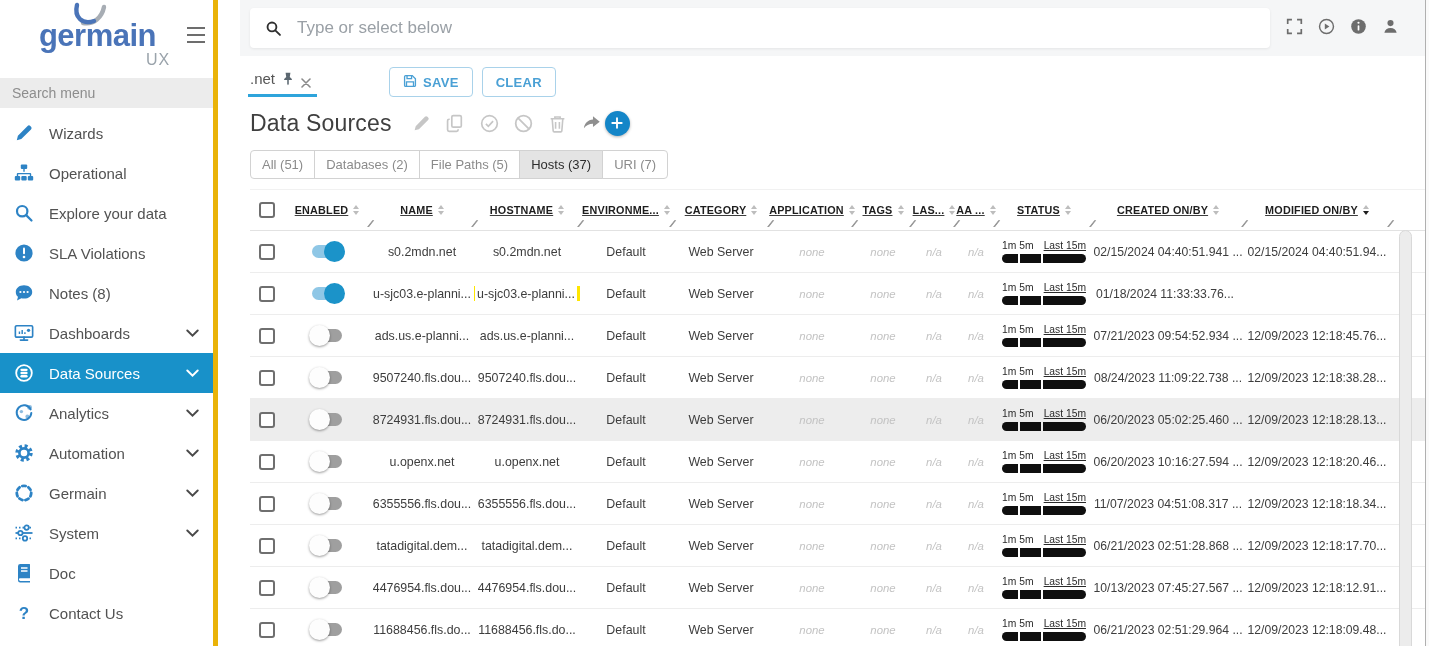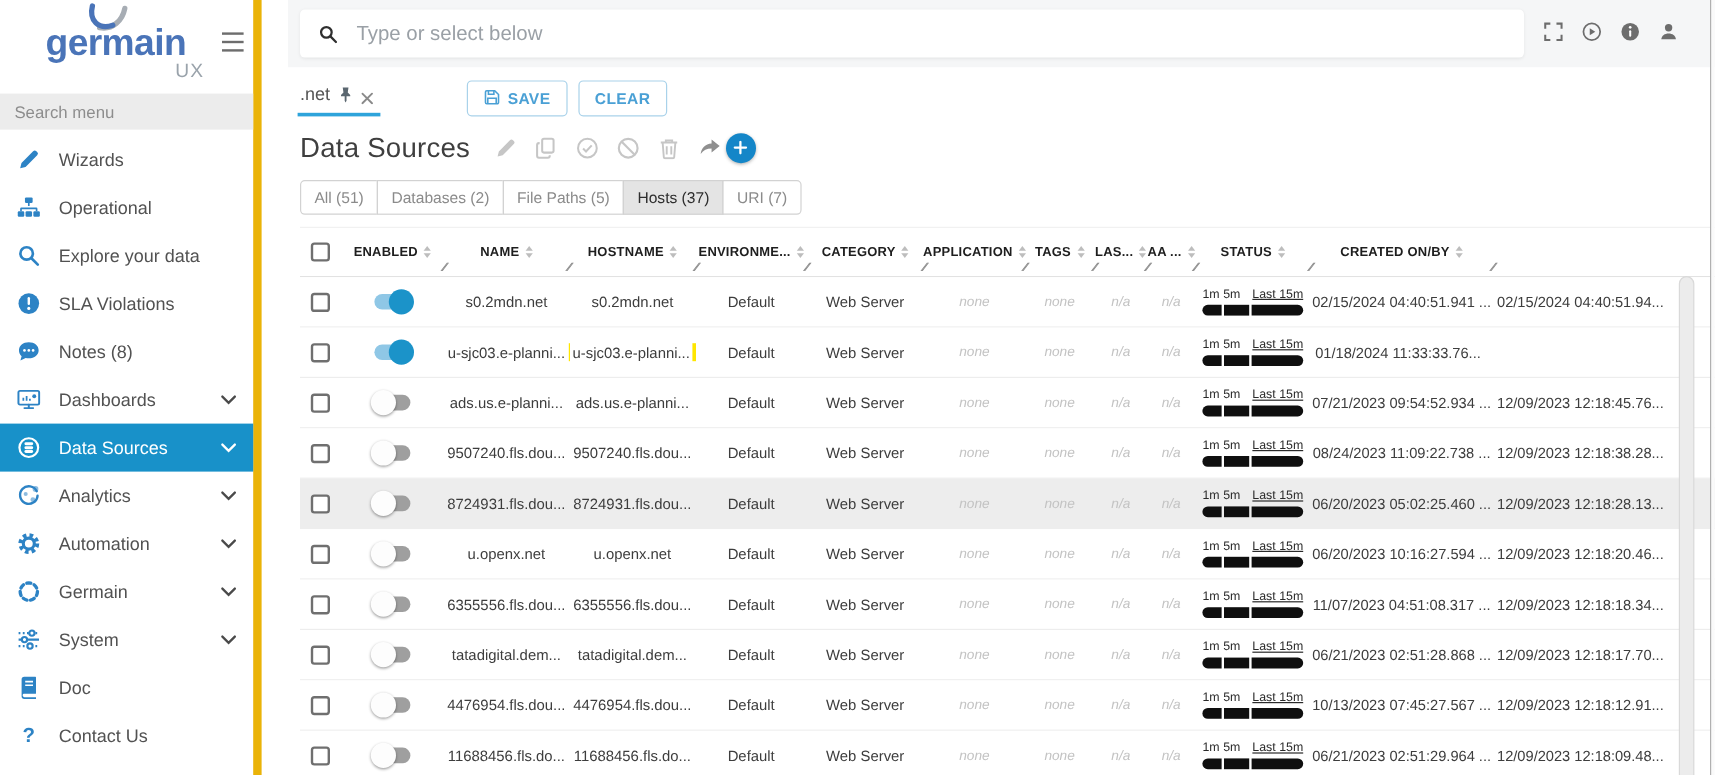--- a/index.html
+++ b/index.html
@@ -2,21 +2,21 @@
 <html><head>
 <meta charset="utf-8">
 <style>
   * { box-sizing: border-box; }
   html,body { margin:0; padding:0; }
   body {
     width:1429px; height:646px; overflow:hidden; position:relative;
     font-family:"Liberation Sans","DejaVu Sans",sans-serif; background:#fff; color:#3d3d3d;
   }
   
-  .sidebar { position:absolute; left:0; top:0; width:218px; height:100%; background:#fff; border-right:7px solid #eab308; z-index:3; }
+  .sidebar { position:absolute; left:0; top:0; width:218px; height:100%; background:#fff; border-right:5px solid #eab308; z-index:3; }
   .logo { position:relative; height:70px; cursor:pointer; }
   .logo-swoosh { position:absolute; left:64px; top:2px; }
   .brand { position:absolute; left:0; right:18px; top:20px; text-align:center; font-size:31px; font-weight:bold; color:#4a74b8; letter-spacing:-0.5px; line-height:1; }
   .brand-sub { position:absolute; left:146px; top:52px; font-size:16px; color:#9aa3ab; letter-spacing:1px; line-height:1; }
   .hamburger { position:absolute; right:5px; top:25px; width:24px; height:20px; background:none; border:0; padding:2px 3px; cursor:pointer; display:flex; flex-direction:column; justify-content:space-between; }
   .hamburger span { display:block; height:2px; background:#6d6d6d; }
   .menu-search { display:block; width:100%; height:30px; margin-top:8px; border:0; background:#ececec; padding:0 12px; font-size:14px; color:#555; outline:none; }
   .menu-search::placeholder { color:#8d8d8d; }
   .nav { margin-top:5px; }
   .nav-item { display:flex; align-items:center; height:40px; padding:0 14px 0 14px; cursor:pointer; color:#525252; }
@@ -58,21 +58,21 @@
   .act.share-act { color:#8f8f8f; }
   .plus-btn { width:25px; height:25px; border-radius:50%; background:#1486c8; border:0; display:flex; align-items:center; justify-content:center; cursor:pointer; margin-left:4px; box-shadow:0 1px 3px rgba(0,0,0,.3); }
   .plus-btn svg { width:12px; height:12px; }
   .tabs { display:flex; margin-top:9px; }
   .tab { padding:6px 11px; font-size:13px; color:#8b8b8b; background:#fff; border:1px solid #d2d2d2; margin-left:-1px; cursor:pointer; font-family:inherit; }
   .tab:first-child { border-radius:4px 0 0 4px; margin-left:0; }
   .tab:last-child { border-radius:0 4px 4px 0; }
   .tab.selected { background:#e4e4e4; color:#2e2e2e; }
   
   .table { margin-top:10px; }
-  .thead { display:flex; align-items:center; height:42px; border-top:1px solid #f1f1f1; border-bottom:1px solid #e2e2e2; }
+  .thead { display:flex; align-items:center; height:42px; border-top:1px solid #f1f1f1; border-bottom:1px solid #e2e2e2;text-decoration:underline; }
   .hc { position:relative; display:flex; align-items:center; justify-content:center; gap:5px; font-size:10.8px; font-weight:bold; color:#1e1e1e; letter-spacing:.2px; height:100%; cursor:pointer; }
   .rz { position:absolute; right:0; bottom:1px; font-size:10px; color:#8a8a8a; letter-spacing:-2.5px; font-style:italic; cursor:col-resize; }
   .sort { display:flex; flex-direction:column; gap:2.5px; cursor:pointer; }
   .sort i { display:block; width:0; height:0; border-left:3.6px solid transparent; border-right:3.6px solid transparent; }
   .sort .up { border-bottom:4.6px solid #bdbdbd; }
   .sort .dn { border-top:4.6px solid #bdbdbd; }
   .hc.desc .dn { border-top-color:#1e1e1e; }
   .row { display:flex; align-items:center; height:42px; border-bottom:1px solid #ededed; cursor:pointer; background:#fff; }
   .row.hovered { background:#ededed; }
   .c { display:flex; align-items:center; justify-content:center; height:100%; font-size:12.4px; color:#3d3d3d; white-space:nowrap; overflow:hidden; }
@@ -476,20 +476,28 @@
             <span class="rz">∕∕</span>
           </div>
           <div class="hc col-created">
             <span>CREATED ON/BY</span>
             <span class="sort">
               <i class="up"></i>
               <i class="dn"></i>
             </span>
             <span class="rz">∕∕</span>
           </div>
+          <div class="hc col-modified desc">
+            <span>MODIFIED ON/BY</span>
+            <span class="sort">
+              <i class="up"></i>
+              <i class="dn"></i>
+            </span>
+            <span class="rz">∕∕</span>
+          </div>
         </div>
       <div class="tbody" id="tbody">
           <div class="row">
             <div class="c col-check">
               <span class="cb"></span>
             </div>
             <div class="c col-enabled">
               <span class="toggle on">
                 <i class="knob"></i>
               </span>

